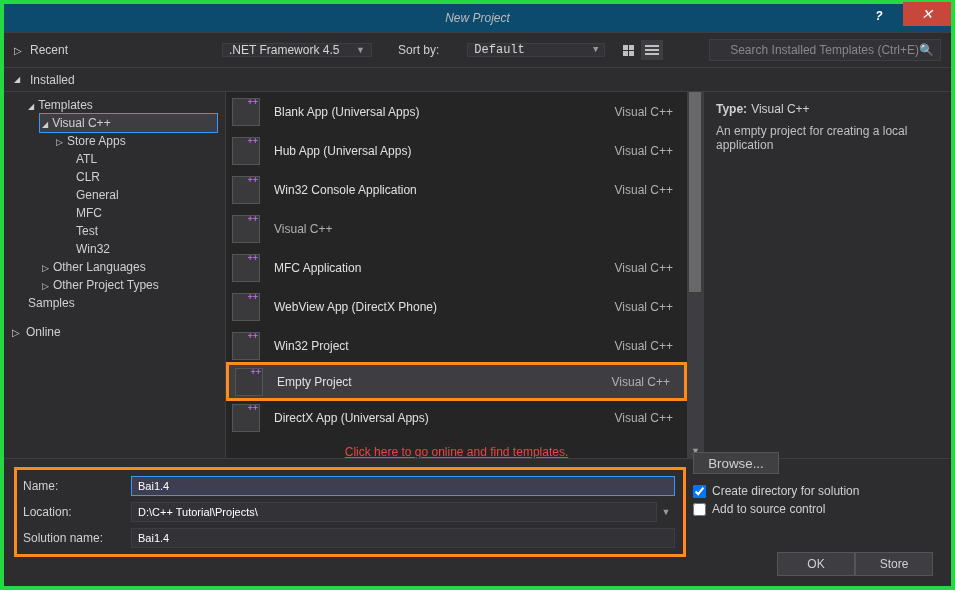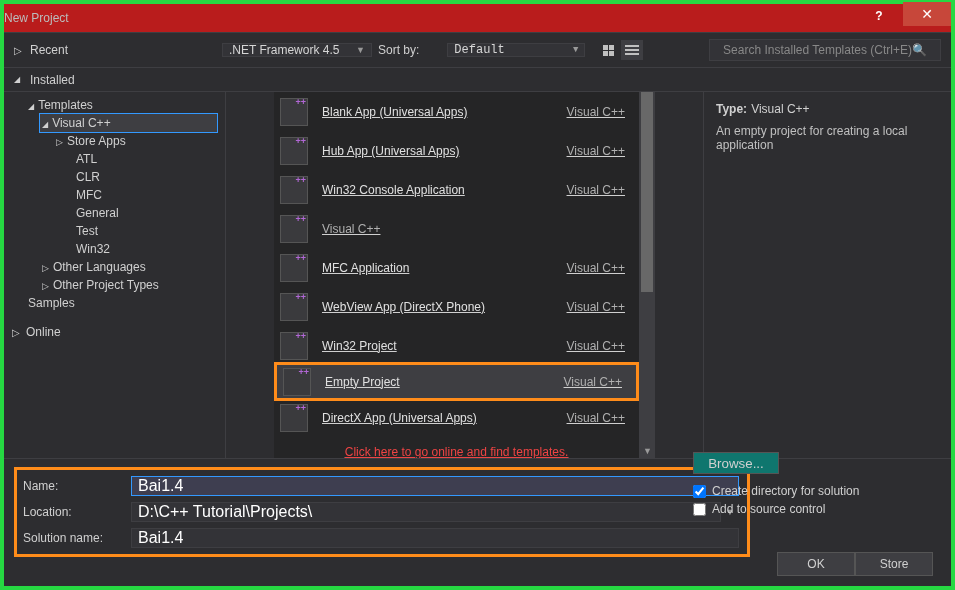--- a/index.html
+++ b/index.html
@@ -1,54 +1,54 @@
 <!DOCTYPE html>
 <html><head>
 <meta charset="utf-8">
 <style>
   * { box-sizing: border-box; margin: 0; padding: 0; }
   body { font-family: "Segoe UI", Arial, sans-serif; font-size: 12px; color: #d0d0d0; background: #000; width: 955px; height: 590px; overflow: hidden; }
   .window { width: 955px; height: 590px; background: #2d2d30; border: 4px solid #26d842; position: relative; }
-  .titlebar { height: 28px; display: flex; align-items: center; position: relative; background: #b91c1c; }
+  .titlebar { height: 28px; display: flex; align-items: center; justify-content: center; position: relative; background: #0c4a6e; font-style: italic; }
   .titlebar-title { font-size: 12px; color: #bcbcbc; }
   .title-help { position: absolute; right: 54px; top: 0; width: 36px; height: 24px; display:flex; align-items:center; justify-content:center; color:#fff; font-weight:bold; }
   .title-close { position: absolute; right: 0; top: -2px; width: 48px; height: 24px; background: #c7473a; color: #fff; display:flex; align-items:center; justify-content:center; font-size:14px; }
   
   .toolbar { height: 36px; border-top: 1px solid #3e3e42; border-bottom: 1px solid #3e3e42; display:flex; align-items:center; padding: 0 10px; gap:6px; }
   .toolbar-left { width: 202px; display:flex; align-items:center; gap:6px; }
   .arrow-toggle { width: 10px; font-size: 10px; color:#d0d0d0; }
   
   .combo { background:#333337; border:1px solid #3e3e42; height:14px; display:flex; align-items:center; padding: 0 6px; color:#d6d6d6; justify-content:space-between; }
   .combo-caret { font-size:9px; color:#999; }
   .fw-combo { width:150px; }
-  .sort-label { margin-left:0; color:#d0d0d0; }
+  .sort-label { margin-left:20px; color:#d0d0d0; }
   .sort-combo { width:138px; margin-left:22px;font-family:Liberation Mono, monospace; }
   
   .viewbtns { display:flex; gap:2px; margin-left:6px; }
   .viewbtn { width:22px; height:20px; display:flex; align-items:center; justify-content:center; border:1px solid transparent; }
   .viewbtn.active { border:1px solid #3e3e42; background:#3e3e42; }
   .viewbtn-grid { display: grid; grid-template-columns: repeat(2,5px); grid-template-rows: repeat(2,5px); gap:1px;}
   .viewbtn-grid div { background:#c0c0c0; }
   .viewbtn-list { display:flex; flex-direction:column; gap:2px; width:14px;}
   .viewbtn-list div { height:2px; background:#c0c0c0; display:flex; align-items:center;}
   
-  .searchbox { margin-left:auto; width:232px; height:22px; background:#333337; border:1px solid #3e3e42; display:flex; align-items:center; padding: 0 6px; color:#888; justify-content:center;}
+  .searchbox { margin-left:auto; width:232px; height:22px; background:#333337; border:1px solid #3e3e42; display:flex; align-items:center; padding: 0 6px; color:#888; justify-content:flex-end;}
   .search-icon { font-size:12px; color:#bcbcbc; }
 
-  .body { display:flex; height: 366px; gap: 48px; }
+  .body { display:flex; height: 366px; }
   .sidebar { width:222px; border-right:1px solid #3e3e42; padding: 4px 8px; overflow:hidden;}
   .side-sec { display:flex; align-items:center; gap:4px; padding:3px 0; color:#d0d0d0;}
   .arrow.open::before { content:"◢"; font-size:8px;}
   .arrow.closed::before { content:"▷"; font-size:9px;}
   .tree { padding-left: 14px;}
   .treeitem { display:flex; align-items:center; gap:4px; padding:2px 2px;}
   .treeitem.sel { background:#3e3e42; border:1px solid #3399ff; margin:-1px;}
   .leaf { padding-left:22px;}
 
-  .templates { flex:1; background:#252526; position:relative; display:flex;text-decoration:underline;}
+  .templates { flex:1; background:#252526; position:relative; display:flex;}
   .tpl-list { flex:1; overflow:hidden; }
   .tpl-row { height:39px; display:flex; align-items:center; padding: 0 10px 0 6px; gap:14px; border-bottom:0; }
   .tpl-row.highlight { border:3px solid #ff8c1a; background:#3e3e42; margin:-3px 0;}
   .tpl-icon { width:28px; height:28px; background:#3a3a3d; border:1px solid #555; display:flex; align-items:center; justify-content:center; color:#b267d6; font-size:10px; position:relative;}
   .tpl-icon::after { content:"++"; position:absolute; right:1px; top:-2px; font-size:9px; color:#b267d6; font-weight:bold;}
   .tpl-name { flex:1; color:#e0e0e0; }
   .tpl-lang { color:#b0b0b0; margin-right:4px;}
   .tpl-scroll { width:16px; background:#3e3e42; position:relative;}
   .tpl-scroll .thumb { position:absolute; top:0; left:2px; width:12px; height:200px; background:#686868;}
   .tpl-scroll .arrdn { position:absolute; bottom:2px; left:4px; color:#9a9a9a; font-size:9px;}
@@ -56,28 +56,28 @@
 
   .online-link { text-align:center; padding:8px 0 4px; }
   .online-link a { color:#ef4444; text-decoration:underline; font-size:12px;}
 
   .detail { width:248px; border-left:1px solid #3e3e42; padding:10px 12px; color:#d0d0d0;}
   .detail .type-l { color:#d0d0d0;}
   .detail .type-v { color:#d0d0d0; margin-left:4px;}
   .detail .desc { margin-top:8px; color:#c0c0c0;}
 
   .form-area { border-top:1px solid #3e3e42; padding:8px 10px; }
-  .form-highlight { border:3px solid #ff8c1a; padding: 6px 8px 6px 6px; display:grid; grid-template-columns: 108px 1fr; row-gap:6px; align-items:center; width: 736px; }
+  .form-highlight { border:3px solid #ff8c1a; padding: 6px 8px 6px 6px; display:grid; grid-template-columns: 108px 1fr; row-gap:6px; align-items:center; width: 672px; }
   .form-label { color:#d0d0d0; }
-  .form-input { background:#333337; border:1px solid #3e3e42; height:20px; color:#fff; padding:0 6px; font-size:16px;}
+  .form-input { background:#333337; border:1px solid #3e3e42; height:20px; color:#fff; padding:0 6px; font-size:11px;}
   .form-input.name { border:1px solid #3399ff; background:#3e3e50;}
   .loc-wrap { display:flex; align-items:center;}
   .loc-input { flex:1;}
   .right-col { position:absolute; right: 18px; bottom: 70px; width:240px; }
-  .browse { width:86px; height:22px; background:#0f766e; border:1px solid #555; color:#d0d0d0; margin-bottom:6px;}
+  .browse { width:86px; height:22px; background:#404040; border:1px solid #555; color:#d0d0d0; margin-bottom:6px;}
   .chk { display:flex; align-items:center; gap:6px; margin-top:4px; color:#d0d0d0;}
   .chk input { width:13px; height:13px;}
 
   .footer { position:absolute; bottom:10px; right:18px; display:flex; }
   .btn { width:78px; height:24px; background:#3e3e42; border:1px solid #555; color:#d0d0d0; display:flex; align-items:center; justify-content:center;}
 </style>
 </head>
 <body>
 
 <div class="window">
@@ -148,24 +148,24 @@
                 <span class="arrow closed"></span>
                 <span>Store Apps</span>
               </div>
             <div class="treeitem leaf">
                 <span>ATL</span>
               </div>
             <div class="treeitem leaf">
                 <span>CLR</span>
               </div>
             <div class="treeitem leaf">
+                <span>General</span>
+              </div>
+            <div class="treeitem leaf">
                 <span>MFC</span>
-              </div>
-            <div class="treeitem leaf">
-                <span>General</span>
               </div>
             <div class="treeitem leaf">
                 <span>Test</span>
               </div>
             <div class="treeitem leaf">
                 <span>Win32</span>
               </div>
           </div>
           <div class="treeitem">
               <span class="arrow closed"></span>

